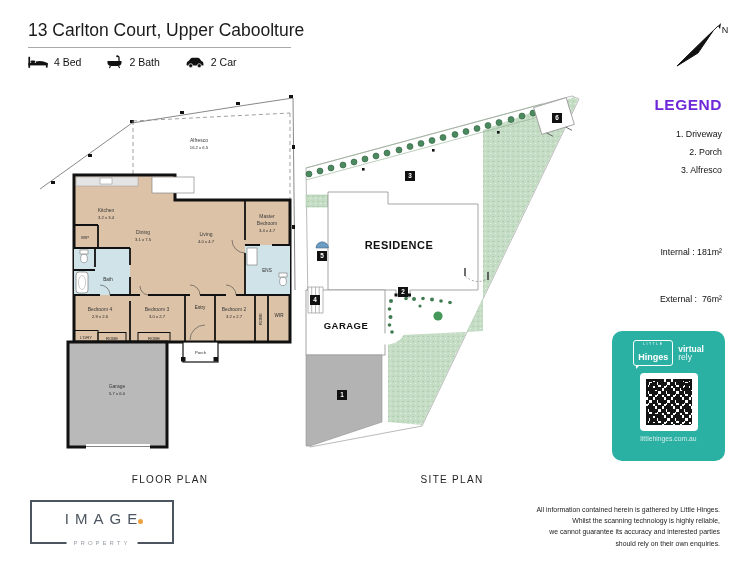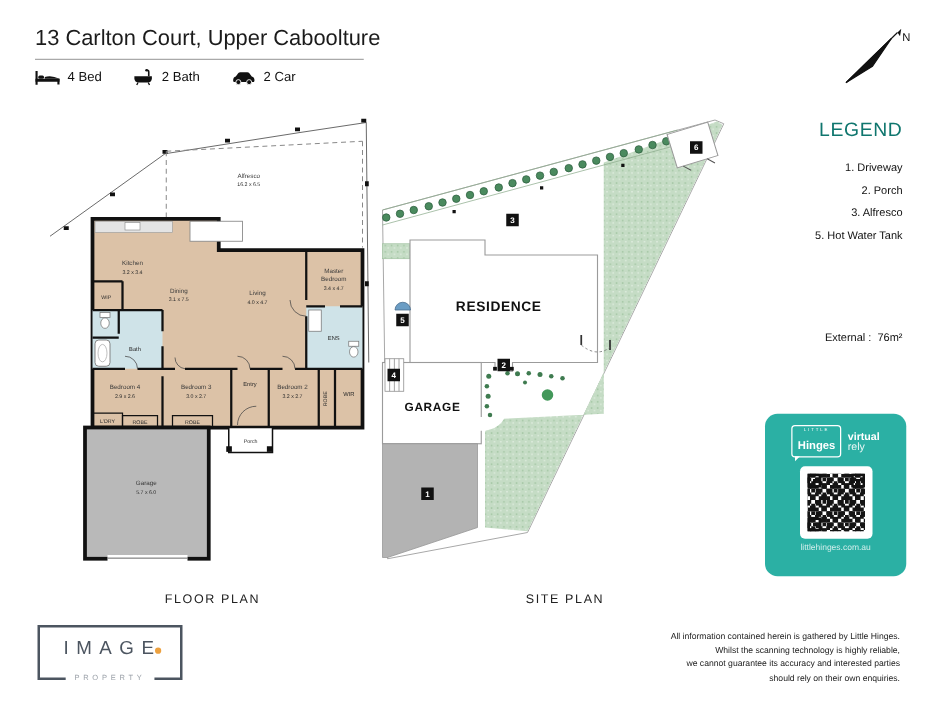--- a/index.html
+++ b/index.html
@@ -9,21 +9,21 @@
   
   .title{left:28px;top:20px;font-size:17.5px;color:#1b1b1b;}
   .rule{left:28px;top:47px;width:263px;height:1px;background:#a9a9a9;}
   .features{left:28px;top:55px;display:flex;align-items:center;gap:9px;}
   .feature{display:flex;align-items:center;gap:6px;margin-right:16px;}
   .feature span{font-size:10.5px;color:#111;}
   
   .caption{font-size:10px;letter-spacing:1.3px;color:#222;text-align:center;}
   
   .legend{right:28px;top:96px;width:170px;text-align:right;}
-  .legend-title{font-size:15.5px;font-weight:normal;letter-spacing:.5px;color:#0f766e;margin-bottom:11px;}
+  .legend-title{font-size:15.5px;font-weight:bold;letter-spacing:.5px;color:#6d28d9;margin-bottom:11px;}
   .legend-item{font-size:8.8px;line-height:2.05;color:#111;}
   .legend-areas{margin-top:34px;font-size:8.8px;line-height:1.8;color:#111;white-space:pre;}
   
   .hinges{left:612px;top:331px;width:113px;height:130px;border-radius:10px;text-align:center;}
   .hl-row{display:flex;justify-content:center;align-items:center;gap:5px;margin-top:9px;}
   .hl-bubble{position:relative;border:1.5px solid #fff;border-radius:3px;padding:2px 4px 1px;}
   .hl-little{display:block;font-size:3.5px;letter-spacing:1.5px;color:#fff;line-height:3px;}
   .hl-hinges{font-size:9px;font-weight:bold;color:#fff;line-height:9px;}
   .hl-bubble:after{content:"";position:absolute;left:2px;bottom:-4px;width:0;height:0;
     border-left:4px solid #fff;border-bottom:4px solid transparent;}
@@ -34,21 +34,21 @@
       display:flex;align-items:center;justify-content:center;}
   .qr-inner{position:relative;width:46px;height:46px;
       background:
         repeating-conic-gradient(#141414 0 25%,transparent 0 50%) 0 0/6px 6px,
         repeating-conic-gradient(#141414 0 25%,#fff 0 50%) 2px 3px/9px 9px;}
   .finder{position:absolute;width:11px;height:11px;border:2px solid #111;background:#111 content-box;padding:2px;box-sizing:border-box;background-clip:content-box;}
   .f1{left:0;top:0}.f2{right:0;top:0}.f3{left:0;bottom:0}
   .h-line{font-size:7.2px;font-weight:bold;color:#fff;line-height:1.5;margin-top:4px;}
   .h-url{font-size:6.8px;color:rgba(255,255,255,.78);margin-top:4px;}
   
-  .img-logo{left:30px;top:500px;width:112px;height:40px;border:2px solid #4c5560;}
+  .img-logo{left:30px;top:500px;width:112px;height:40px;border:2px solid #4c5560;padding-left:28px;}
   .img-logo-text{position:absolute;top:8px;left:4px;right:0;text-align:center;font-size:15px;
      letter-spacing:6px;color:#4c5560;}
   .img-dot{display:inline-block;width:5px;height:5px;border-radius:50%;background:#eda13f;margin-left:-5px;}
   .img-logo-sub{position:absolute;bottom:-4px;left:50%;transform:translateX(-50%);background:#fff;
      padding:0 7px;font-size:6px;letter-spacing:3px;color:#9aa0a8;white-space:nowrap;}
   .disclaimer{right:30px;top:504px;width:270px;text-align:right;font-size:6.9px;line-height:1.62;color:#222;}
   
   text{font-family:"Liberation Sans",sans-serif;fill:#2a2a2a;text-anchor:middle;} .td{font-size:5px;fill:#3a3a3a;} .t4{font-size:4.6px;} .t3{font-size:4.2px;}
   .big{font-size:11px;font-weight:bold;letter-spacing:.5px;fill:#111;}
   .mid{font-size:9.5px;font-weight:bold;letter-spacing:.5px;fill:#111;}
@@ -316,22 +316,22 @@
 </svg>
 
 <div class="abs caption" style="left:40px;top:474px;width:260px">FLOOR PLAN</div>
 <div class="abs caption" style="left:302px;top:474px;width:300px">SITE PLAN</div>
 
 <div class="abs legend">
   <div class="legend-title">LEGEND</div>
   <div class="legend-item">1. Driveway</div>
   <div class="legend-item">2. Porch</div>
   <div class="legend-item">3. Alfresco</div>
-  <div class="legend-item">5. Hot Water Tank</div>
   <div class="legend-areas">
+    <div>Internal : 181m²</div>
     <div>External :  76m²</div>
   </div>
 </div>
 
 <div class="abs hinges" style="background:#2BB0A4">
   <div class="hl-row">
     <div class="hl-bubble">
       <span class="hl-little">LITTLE</span>
       <span class="hl-hinges">Hinges</span>
     </div>

